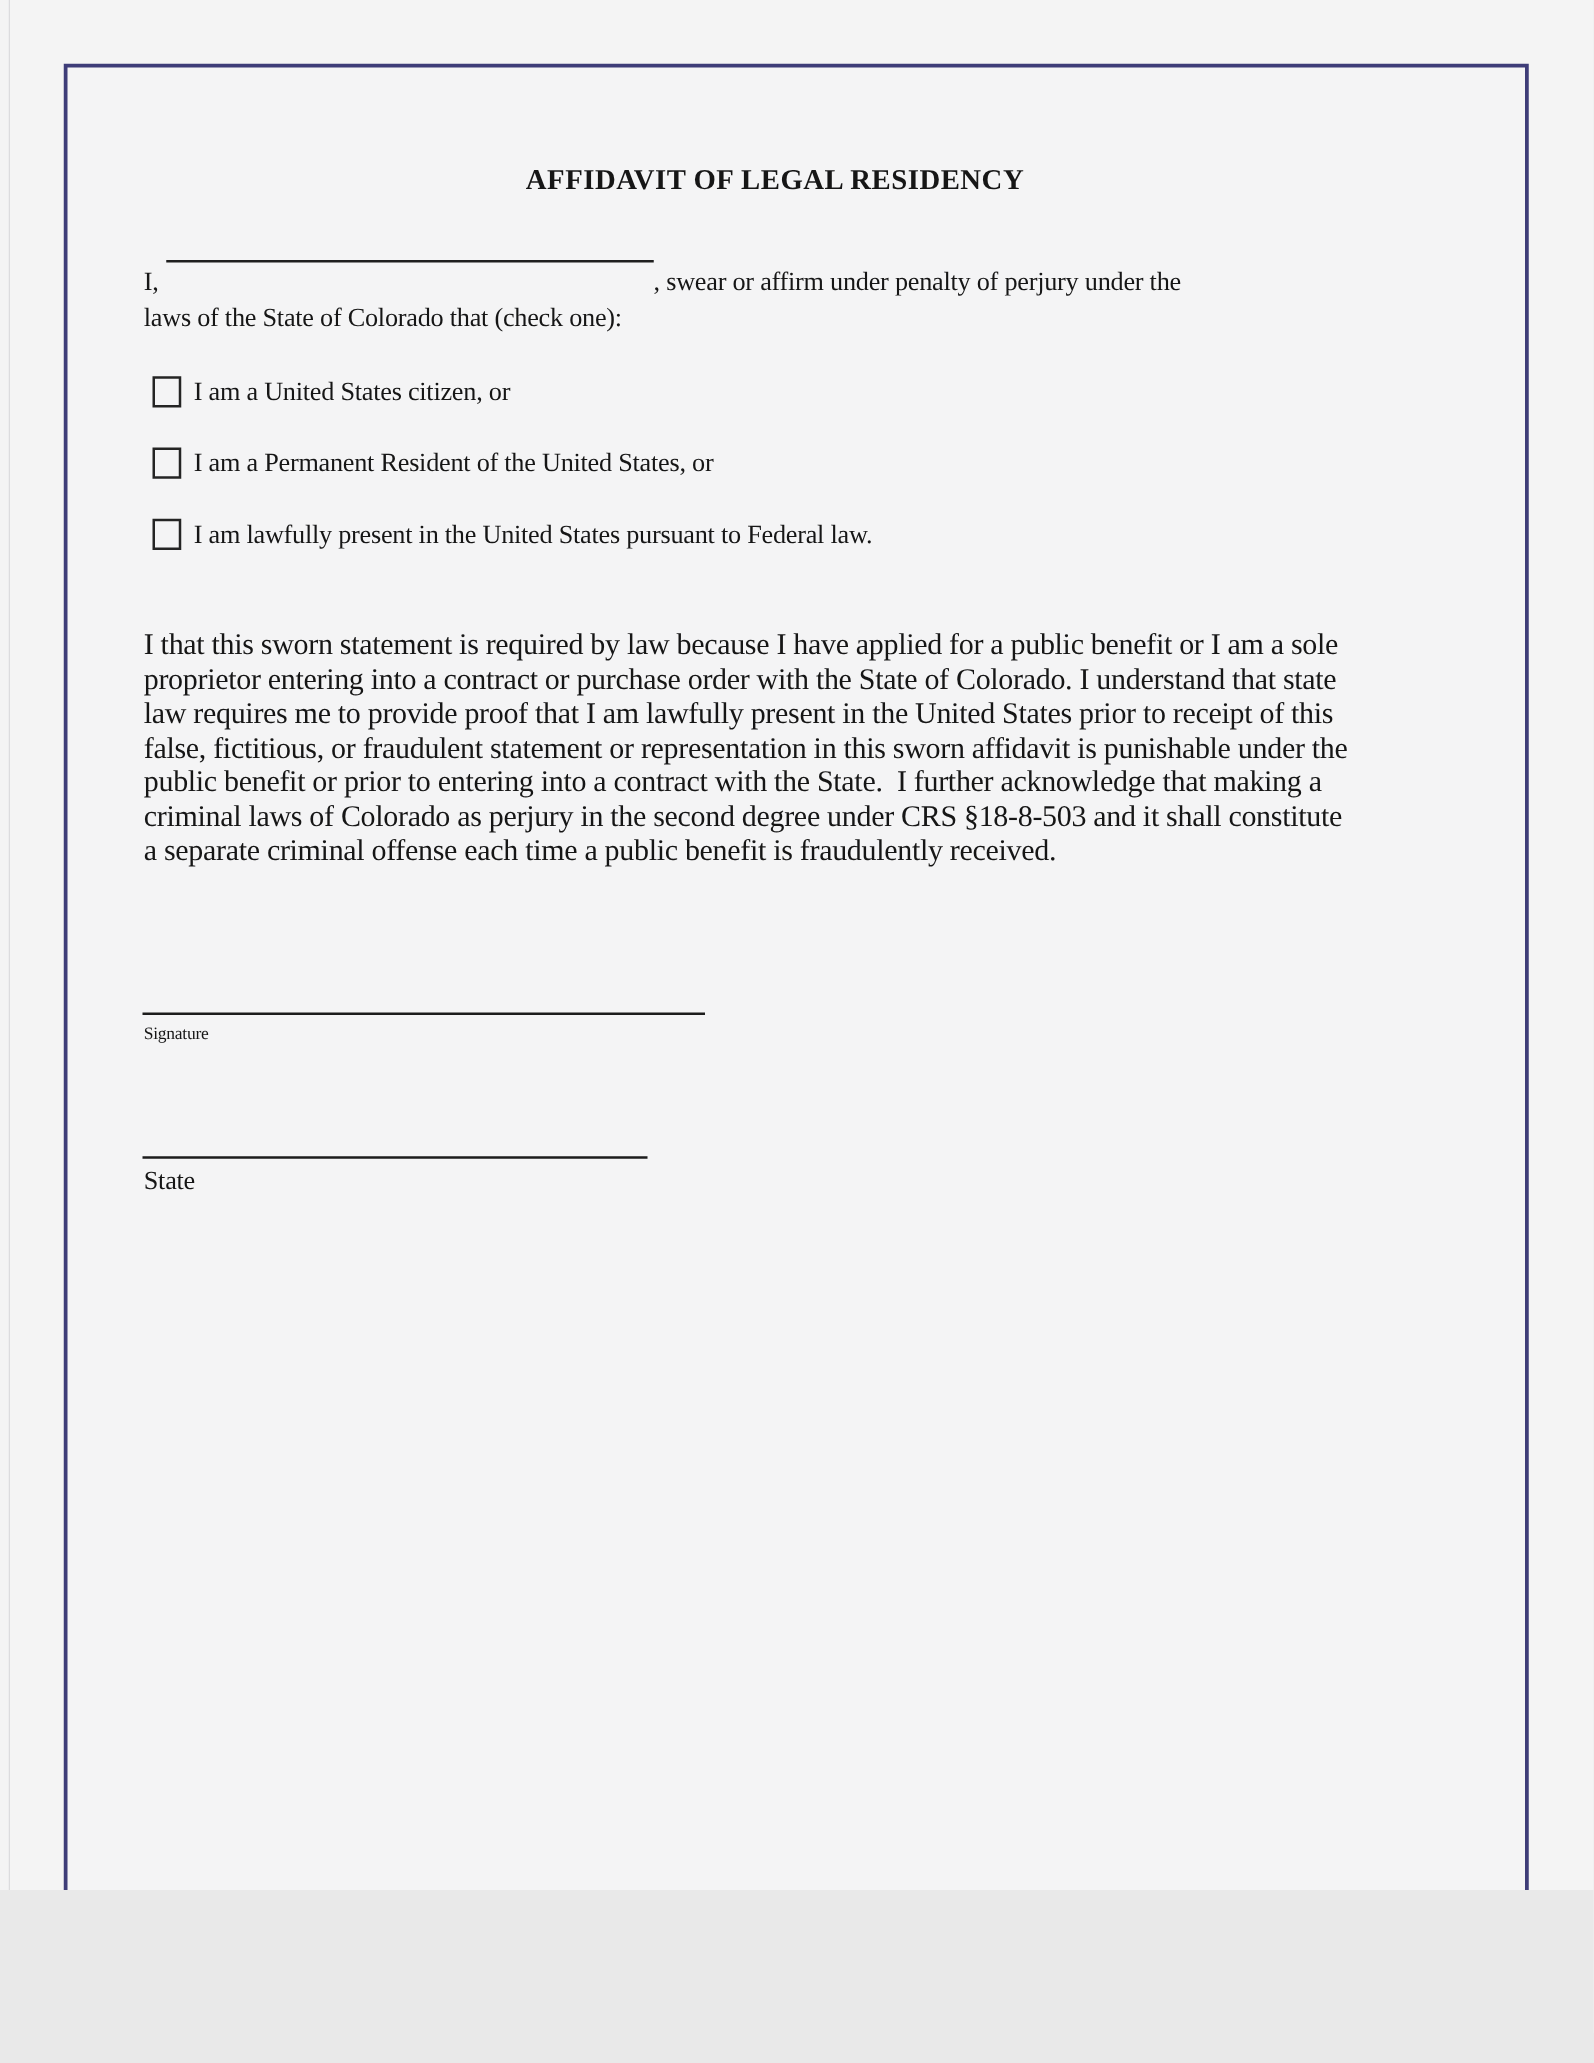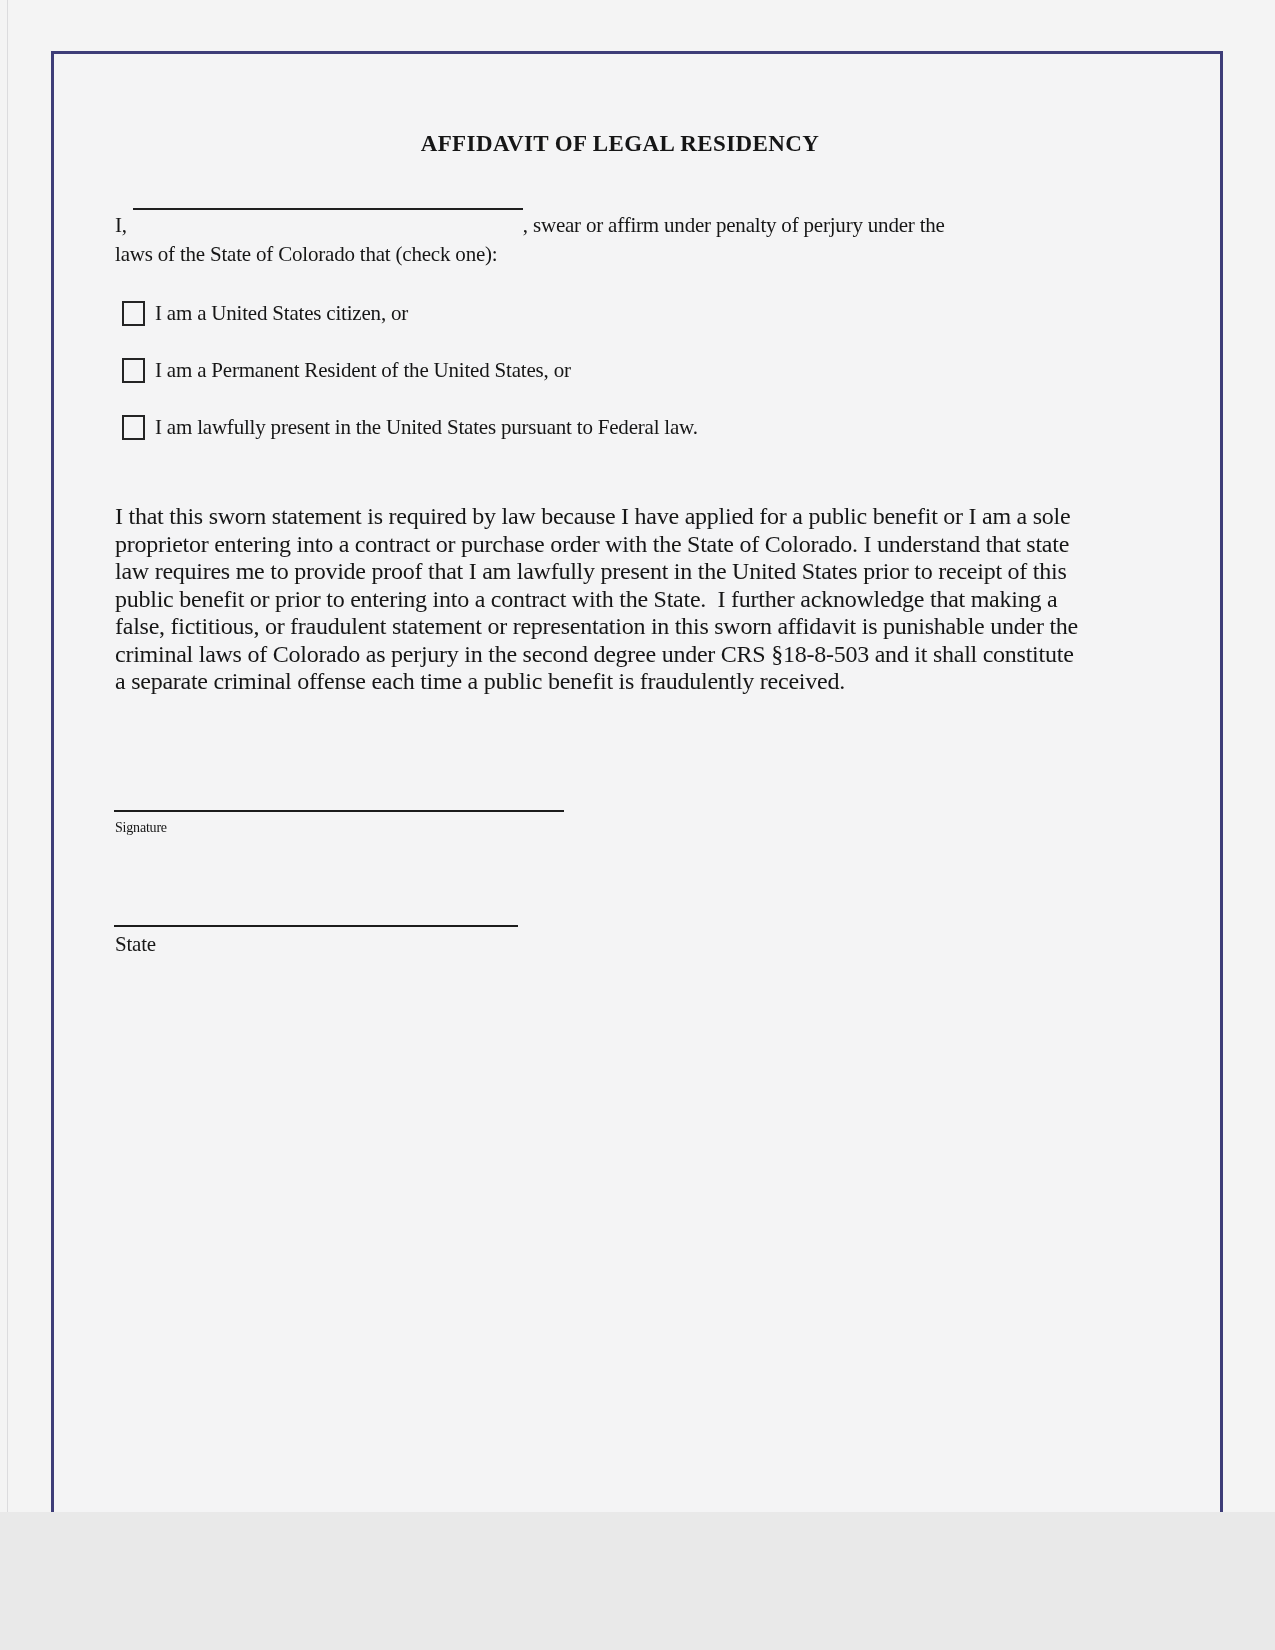--- a/index.html
+++ b/index.html
@@ -166,22 +166,22 @@
     <div class="option-row r3">
       <span class="checkbox"></span>
       <span class="option-label">I am lawfully present in the United States pursuant to Federal law.</span>
     </div>
   </div>
 
   <div class="statement">
     <div class="statement-line">I that this sworn statement is required by law because I have applied for a public benefit or I am a sole</div>
     <div class="statement-line">proprietor entering into a contract or purchase order with the State of Colorado. I understand that state</div>
     <div class="statement-line">law requires me to provide proof that I am lawfully present in the United States prior to receipt of this</div>
+    <div class="statement-line">false, fictitious, or fraudulent statement or representation in this sworn affidavit is punishable under the</div>
     <div class="statement-line">public benefit or prior to entering into a contract with the State.  I further acknowledge that making a</div>
-    <div class="statement-line">false, fictitious, or fraudulent statement or representation in this sworn affidavit is punishable under the</div>
     <div class="statement-line">criminal laws of Colorado as perjury in the second degree under CRS §18-8-503 and it shall constitute</div>
     <div class="statement-line">a separate criminal offense each time a public benefit is fraudulently received.</div>
   </div>
 
   <div class="sig-line"></div>
   <div class="sig-label">Signature</div>
 
   <div class="date-line"></div>
   <div class="date-label">State</div>
 

